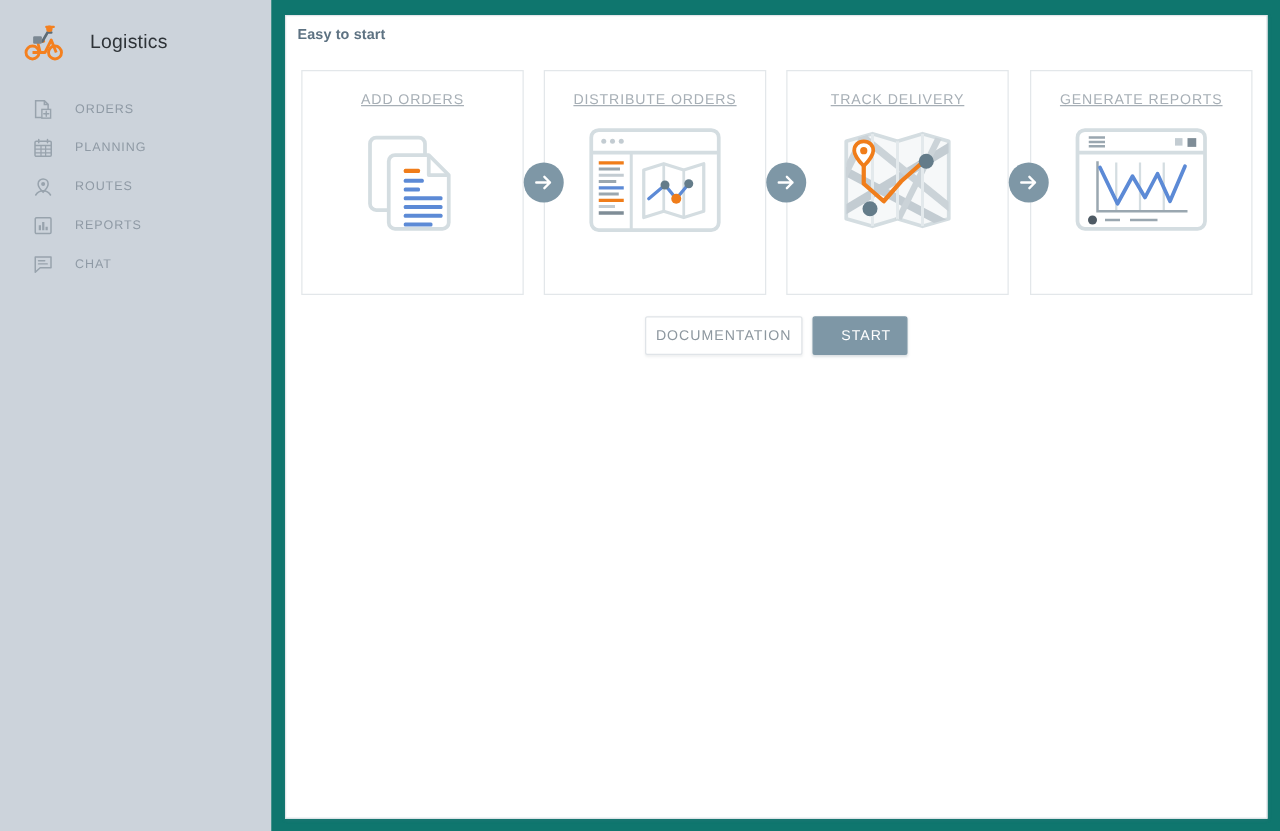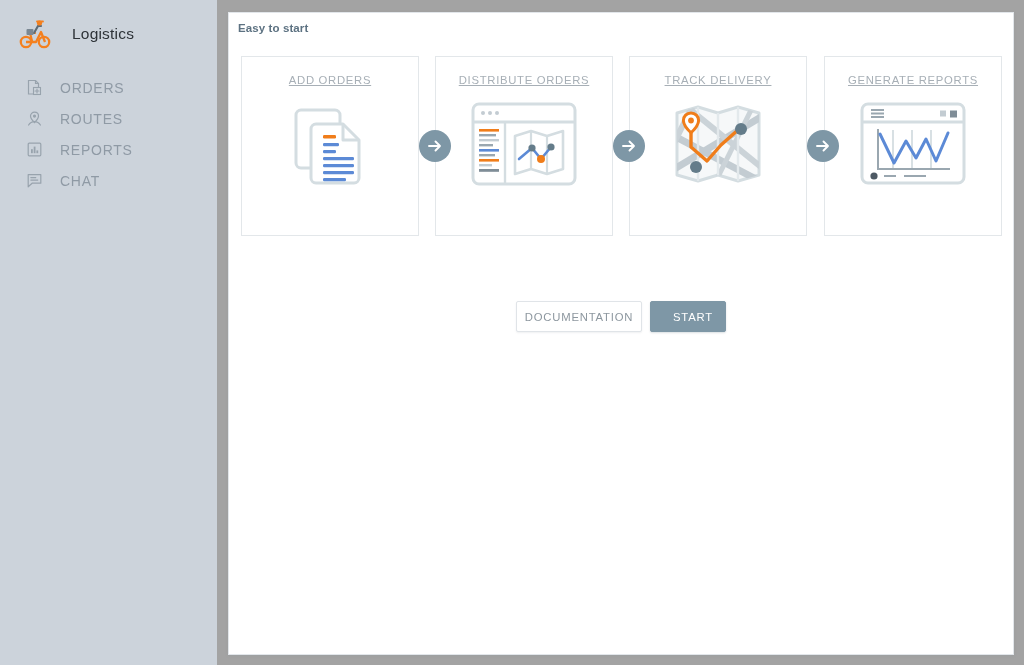--- a/index.html
+++ b/index.html
@@ -42,32 +42,32 @@
     cursor: pointer;
   }
   .nav-icon {
     width: 17px; height: 17px;
     flex: 0 0 17px;
     display: block;
   }
   .nav-icon svg { display: block; }
   .nav-label {
     margin-left: 17px;
-    font-size: 14px;
+    font-size: 10px;
     letter-spacing: .75px;
     color: #8f9aa5;
     text-transform: uppercase;
     white-space: nowrap;
   }
 
   
   .content {
     flex: 1 1 auto;
     position: relative;
-    background: #a3a3a3;
+    background: #0f766e;
   }
   .panel {
     position: absolute;
     left: 11px;
     top: 12px;
     right: 10px;
     bottom: 10px;
     background: #ffffff;
     border: 1px solid #e2e6ea;
     box-shadow: 0 1px 3px rgba(120,130,140,.16);
@@ -138,21 +138,20 @@
   .arrow.a3 { left: 566px; }
   .arrow svg { display: block; }
 
   
   .actions {
     position: absolute;
     left: 287px;
     top: 240px;
     display: flex;
     gap: 8px;
-    margin-top: 48px;
   }
   .btn {
     height: 31px;
     border-radius: 2px;
     font-size: 11.3px;
     letter-spacing: .8px;
     text-transform: uppercase;
     display: flex;
     align-items: center;
     justify-content: center;
@@ -208,20 +207,31 @@
           <svg width="17" height="17" viewBox="0 0 17 17">
             <path d="M2.5 1.5 h7 l3 3 v10.5 h-10 z" fill="none" stroke="#98a3ad" stroke-width="1.2"></path>
             <path d="M9.5 1.5 v3 h3" fill="none" stroke="#98a3ad" stroke-width="1.2"></path>
             <rect x="7.5" y="8.5" width="7" height="7" fill="#ccd3db" stroke="#98a3ad" stroke-width="1.1"></rect>
             <path d="M11 10 v4 M9 12 h4" stroke="#98a3ad" stroke-width="1.1" stroke-linecap="round"></path>
           </svg>
         </span>
         <span class="nav-label">ORDERS</span>
       </div>
 
+      <div class="nav-item">
+        <span class="nav-icon">
+          <svg width="17" height="17" viewBox="0 0 17 17">
+            <rect x="2" y="3" width="13" height="12" rx="1" fill="none" stroke="#98a3ad" stroke-width="1.2"></rect>
+            <path d="M2 6.3 h13" stroke="#98a3ad" stroke-width="1.2"></path>
+            <path d="M5 1.5 v2.6 M12 1.5 v2.6" stroke="#98a3ad" stroke-width="1.2" stroke-linecap="round"></path>
+            <path d="M6.8 6.3 v8.7 M10.5 6.3 v8.7 M2 9.3 h13 M2 12.2 h13" stroke="#98a3ad" stroke-width="1"></path>
+          </svg>
+        </span>
+        <span class="nav-label">PLANNING</span>
+      </div>
 
       <div class="nav-item">
         <span class="nav-icon">
           <svg width="17" height="17" viewBox="0 0 17 17">
             <path d="M8.5 2.2 c2.3 0 4 1.7 4 3.9 c0 2.6 -4 6.6 -4 6.6 s-4 -4 -4 -6.6 c0 -2.2 1.7 -3.9 4 -3.9 z" fill="none" stroke="#98a3ad" stroke-width="1.2"></path>
             <circle cx="8.5" cy="6.1" r="1.6" fill="#98a3ad"></circle>
             <path d="M2.6 15 c1.4 -2.3 3.4 -3.4 5.9 -3.4 c2.5 0 4.5 1.1 5.9 3.4" fill="none" stroke="#98a3ad" stroke-width="1.2" stroke-linecap="round"></path>
           </svg>
         </span>
         <span class="nav-label">ROUTES</span>

